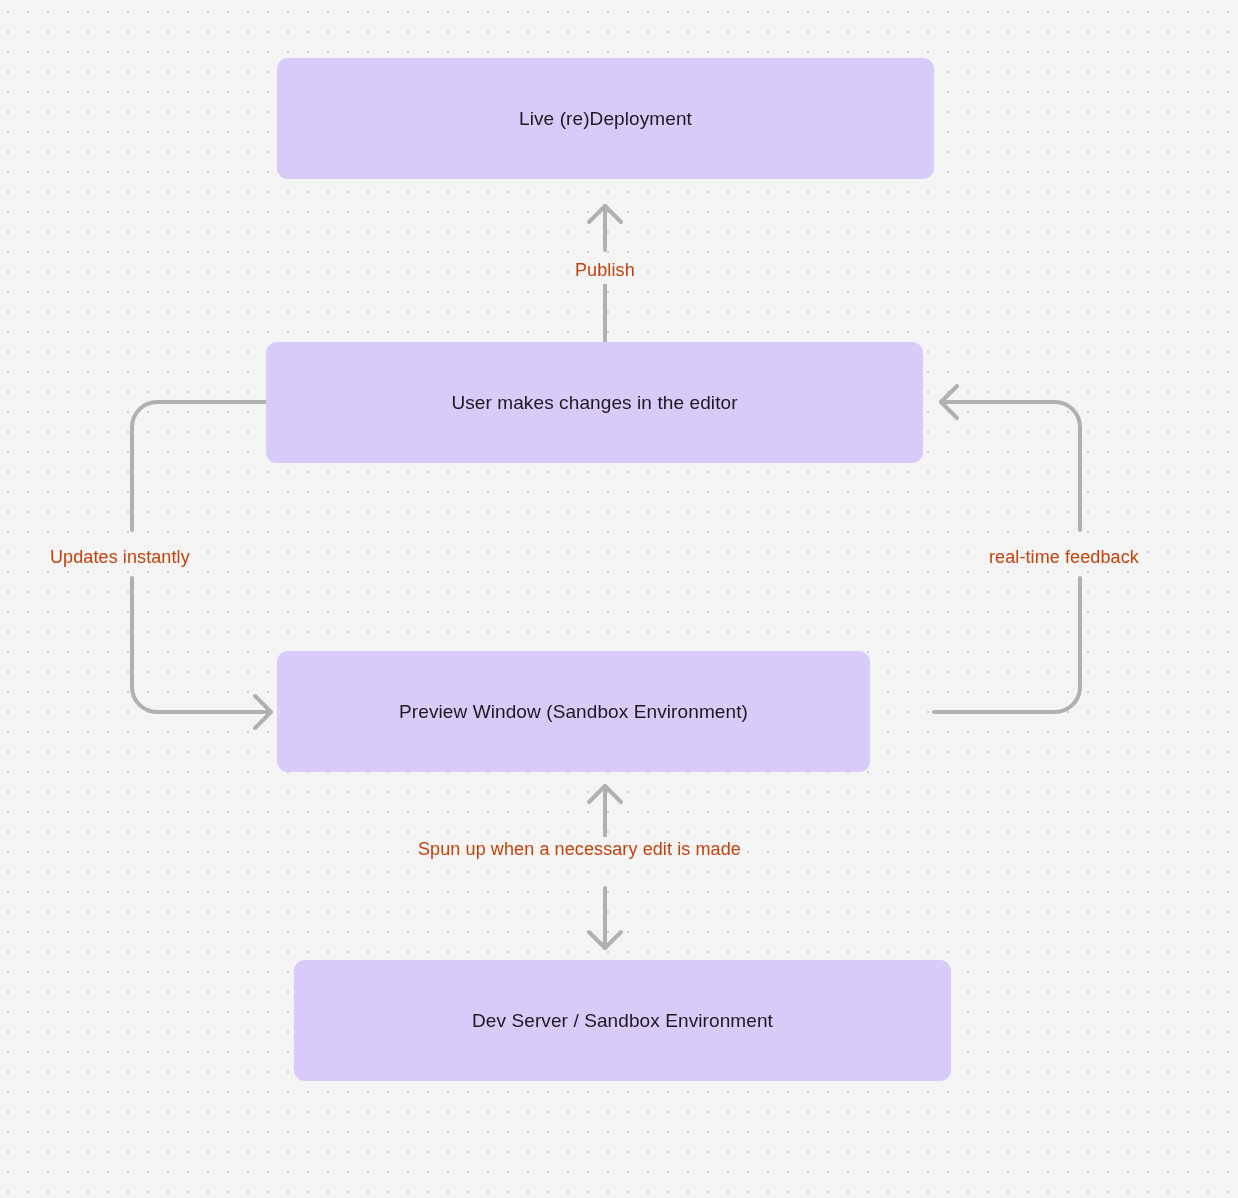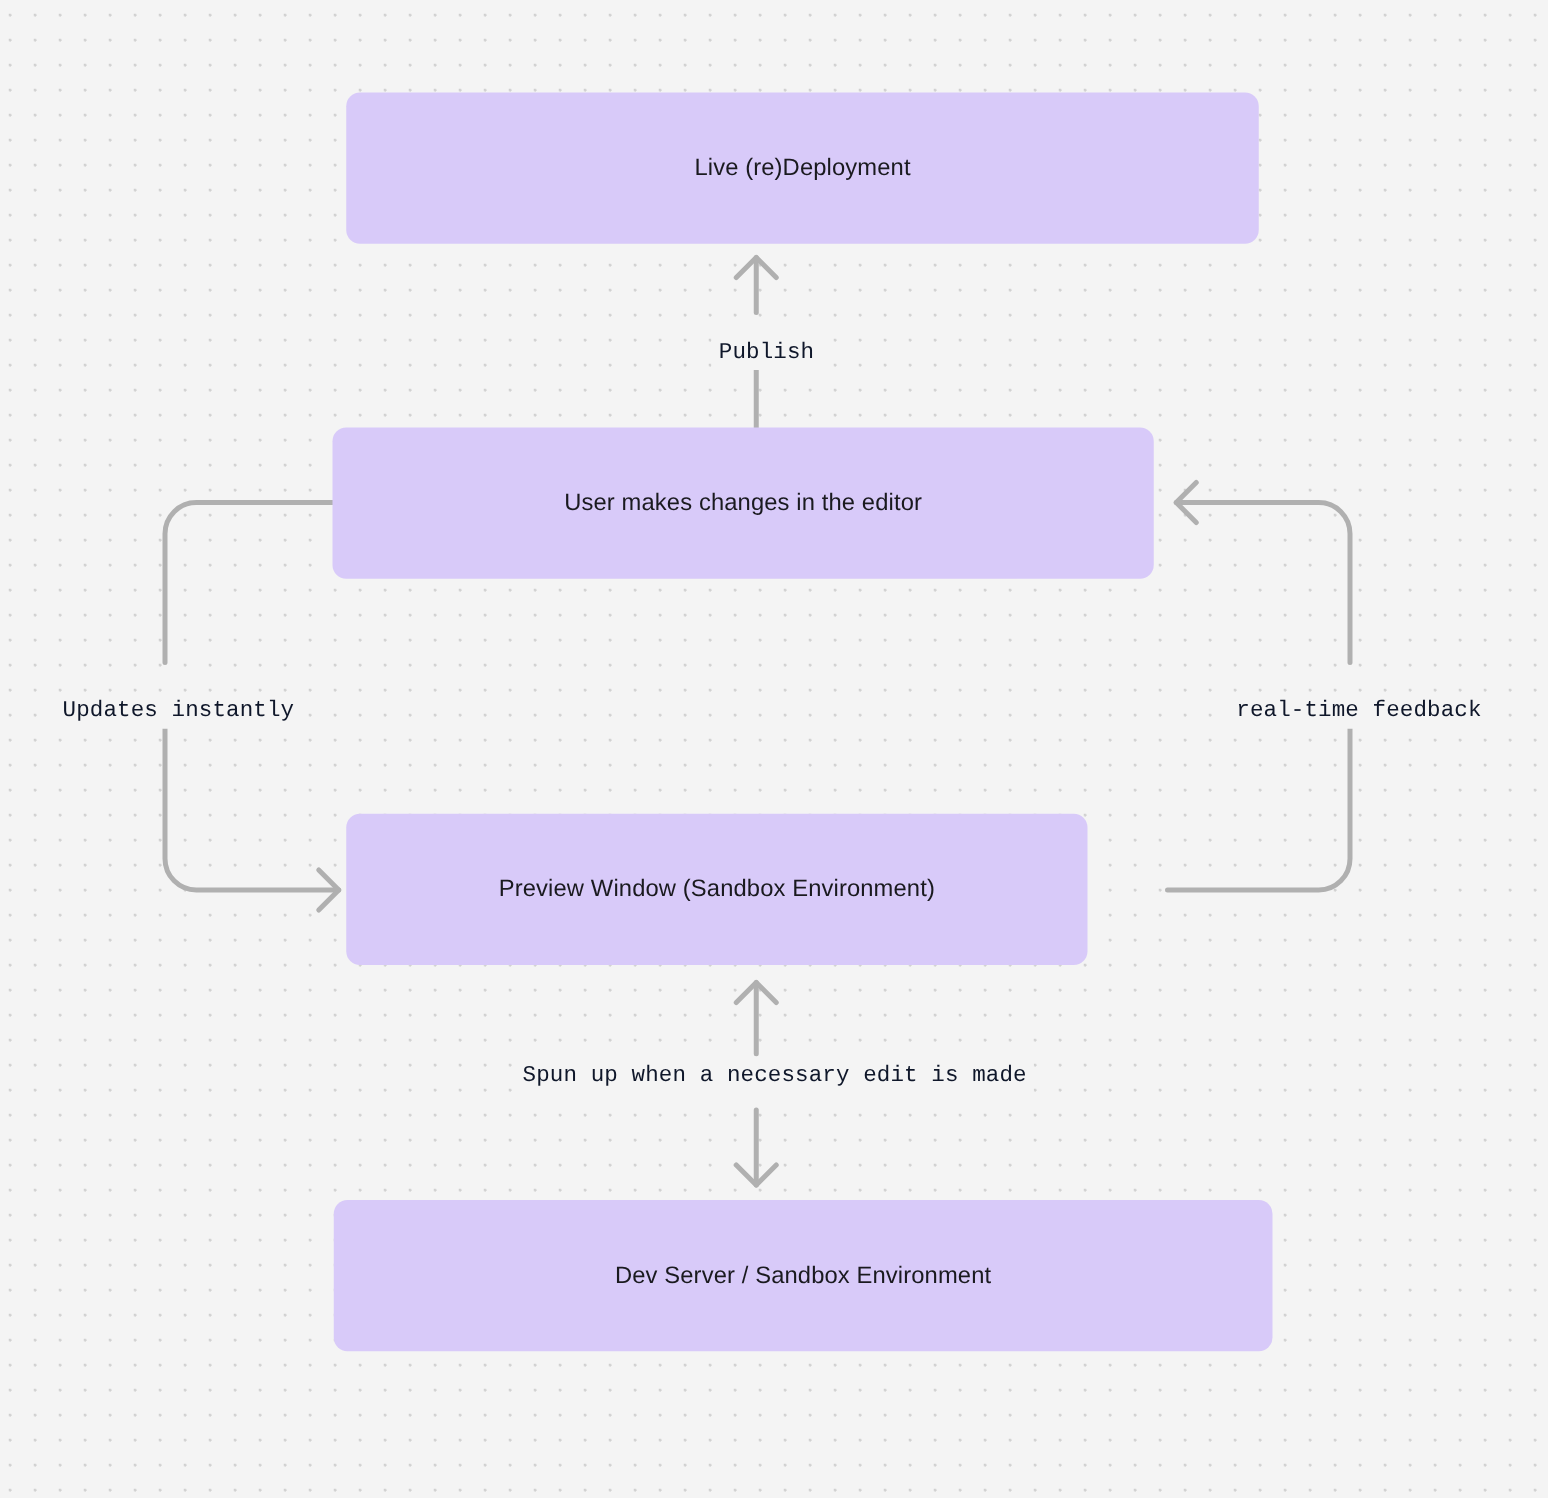--- a/index.html
+++ b/index.html
@@ -43,35 +43,34 @@
     color: #1a1a1f;
     font-size: 19px;
     font-family: "Liberation Sans", sans-serif;
     letter-spacing: 0.1px;
     text-align: center;
     line-height: 1.25;
     white-space: nowrap;
   }
   .edge-label {
     position: absolute;
-    color: #0f172a;
+    color: #c2410c;
     font-size: 18px;
-    font-family: Liberation Mono, monospace;
+    font-family: Liberation Sans, sans-serif;
     letter-spacing: 0.1px;
     white-space: nowrap;
     background-color: #f4f4f4;
     padding: 2px 6px;
     line-height: 1.2;
-    margin-top: 12px;
   }
   
-  #node-live       { left: 277px; top: 74px;  width: 730px; height: 121px; }
+  #node-live       { left: 277px; top: 58px;  width: 657px; height: 121px; }
   #node-user       { left: 266px; top: 342px; width: 657px; height: 121px; }
   #node-preview    { left: 277px; top: 651px; width: 593px; height: 121px; }
-  #node-devserver  { left: 267px; top: 960px; width: 751px; height: 121px; }
+  #node-devserver  { left: 294px; top: 960px; width: 657px; height: 121px; }
   
   #label-publish   { left: 569px;  top: 258px; }
   #label-updates   { left: 44px;   top: 545px; }
   #label-realtime  { left: 983px;  top: 545px; }
   #label-spun      { left: 412px;  top: 837px; }
 </style>
 </head>
 <body>
 
 <div id="canvas">

